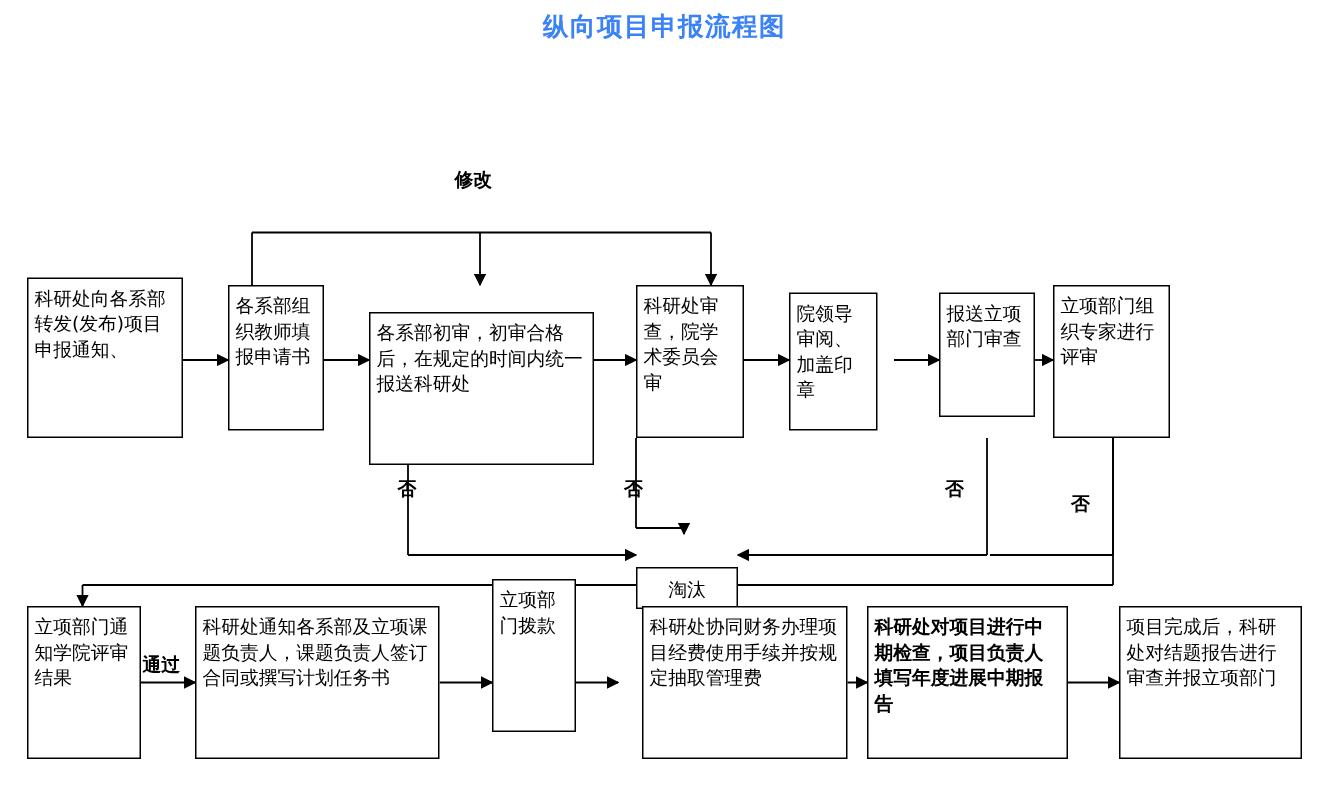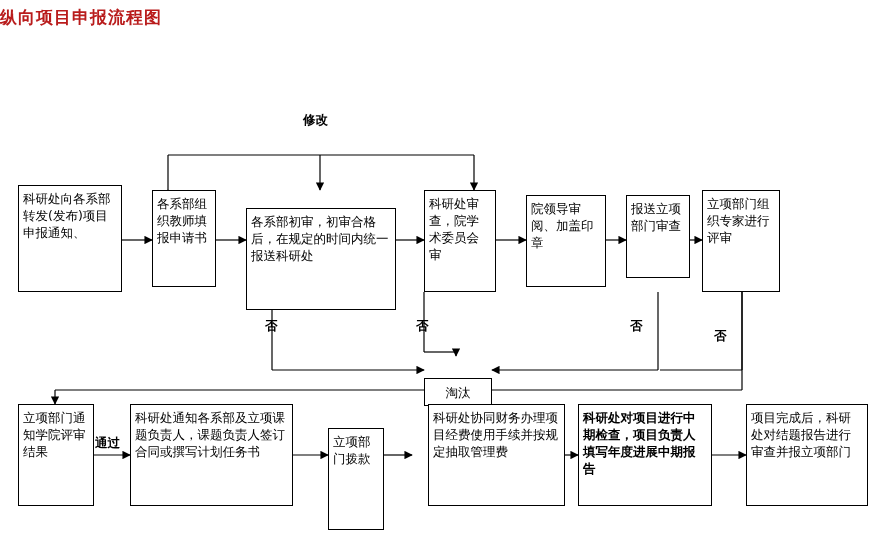--- a/index.html
+++ b/index.html
@@ -15,24 +15,24 @@
     width: 886px;
     height: 541px;
     background: #ffffff;
     overflow: hidden;
   }
   .title {
     position: absolute;
     left: 0;
     top: 6px;
     width: 886px;
-    text-align: left;
+    text-align: center;
     font-size: 17px;
     font-weight: bold;
-    color: #b91c1c;
+    color: #3b82f6;
     letter-spacing: 1px;
   }
   .node {
     position: absolute;
     box-sizing: border-box;
     border: 1px solid #000;
     background: #ffffff;
     color: #000;
     font-size: 12.5px;
     line-height: 17px;
@@ -117,33 +117,33 @@
   </svg>
 
   <div class="node" style="left:18px; top:185px; width:104px; height:107px;">科研处向各系部转发(发布)项目申报通知、</div>
 
   <div class="node" style="left:152px; top:190px; width:64px; height:97px;">各系部组织教师填报申请书</div>
 
   <div class="node" style="left:246px; top:208px; width:150px; height:102px;">各系部初审，初审合格后，在规定的时间内统一报送科研处</div>
 
   <div class="node" style="left:424px; top:190px; width:72px; height:102px;">科研处审查，院学术委员会审</div>
 
-  <div class="node" style="left:526px; top:195px; width:80px; height:92px;">院领导审阅、加盖印章</div>
+  <div class="node" style="left:526px; top:195px; width:59px; height:92px;">院领导审阅、加盖印章</div>
 
   <div class="node" style="left:626px; top:195px; width:64px; height:83px;">报送立项部门审查</div>
 
   <div class="node" style="left:702px; top:190px; width:78px; height:102px;">立项部门组织专家进行评审</div>
 
   <div class="node center" style="left:424px; top:356px; width:68px; height:28px;">淘汰</div>
 
   <div class="node" style="left:18px; top:404px; width:76px; height:102px;">立项部门通知学院评审结果</div>
 
   <div class="node" style="left:130px; top:404px; width:163px; height:102px;">科研处通知各系部及立项课题负责人，课题负责人签订合同或撰写计划任务书</div>
 
-  <div class="node" style="left:328px; top:428px; width:56px; height:102px;">立项部门拨款</div>
+  <div class="node" style="left:328px; top:386px; width:56px; height:102px;">立项部门拨款</div>
 
   <div class="node" style="left:412px; top:404px; width:137px; height:102px;margin-left:16px;">科研处协同财务办理项目经费使用手续并按规定抽取管理费</div>
 
   <div class="node" style="left:578px; top:404px; width:134px; height:102px;font-weight:bold;">科研处对项目进行中期检查，项目负责人填写年度进展中期报告</div>
 
   <div class="node" style="left:746px; top:404px; width:122px; height:102px;">项目完成后，科研处对结题报告进行审查并报立项部门</div>
 
   <div class="label" style="left:303px; top:112px;">修改</div>
   <div class="label" style="left:265px; top:318px;">否</div>
   <div class="label" style="left:416px; top:318px;">否</div>

